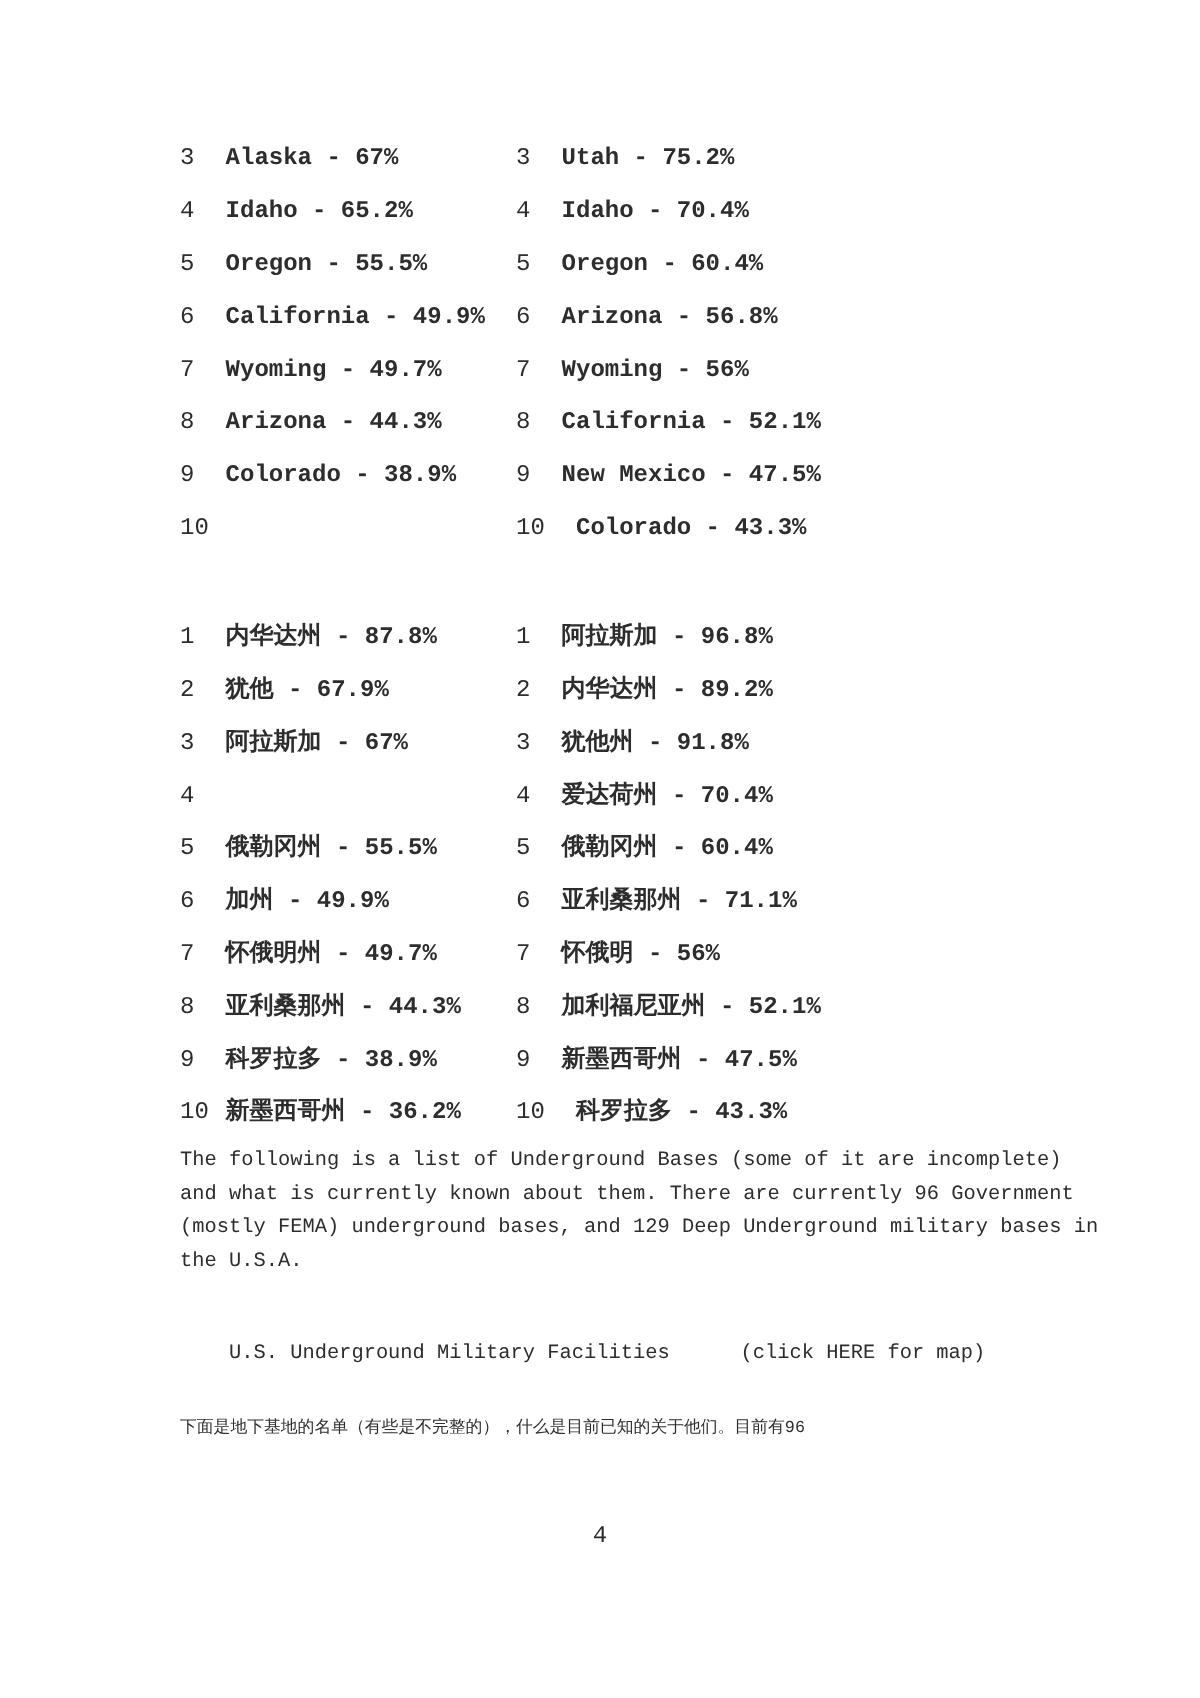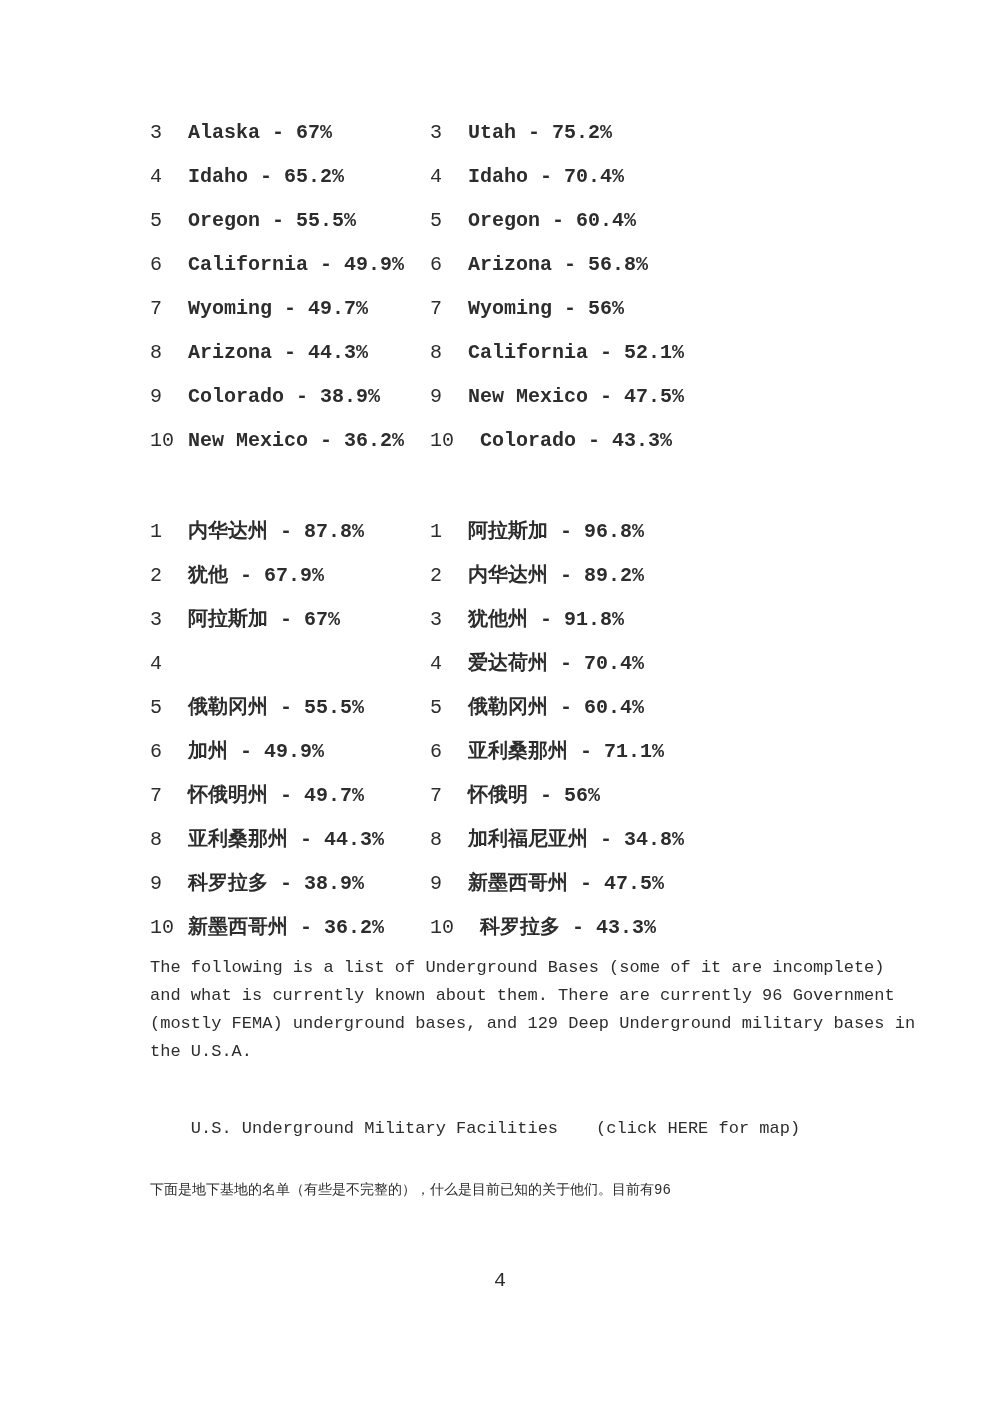--- a/index.html
+++ b/index.html
@@ -38,21 +38,21 @@
   }
   .para-en .line { white-space: pre; height: 28px; }
   .facilities-line {
     position: absolute;
     left: 150px;
     top: 1087px;
     font-size: 17px;
     line-height: 28px;
     white-space: pre;
   }
-  .facilities-line .map-link { margin-left: 38px; }
+  .facilities-line .map-link { margin-left: 59px; }
   .para-zh {
     position: absolute;
     left: 150px;
     top: 1176px;
     font-size: 14px;
     line-height: 28px;
     white-space: pre;
   }
   .page-number {
     position: absolute;
@@ -102,21 +102,20 @@
           <span class="rank-label">Arizona - 44.3%</span>
         </div>
 
         <div class="rank-row">
           <span class="rank-num">9</span>
           <span class="rank-label">Colorado - 38.9%</span>
         </div>
 
         <div class="rank-row">
           <span class="rank-num">10</span>
-          <span class="rank-label">New Mexico - 36.2%</span>
         </div>
       </div>
     <div class="list-col right">
 
         <div class="rank-row">
           <span class="rank-num">3</span>
           <span class="rank-label">Utah - 75.2%</span>
         </div>
 
         <div class="rank-row">
@@ -240,21 +239,21 @@
           <span class="rank-label">亚利桑那州 - 71.1%</span>
         </div>
 
         <div class="rank-row">
           <span class="rank-num">7</span>
           <span class="rank-label">怀俄明 - 56%</span>
         </div>
 
         <div class="rank-row">
           <span class="rank-num">8</span>
-          <span class="rank-label">加利福尼亚州 - 34.8%</span>
+          <span class="rank-label">加利福尼亚州 - 52.1%</span>
         </div>
 
         <div class="rank-row">
           <span class="rank-num">9</span>
           <span class="rank-label">新墨西哥州 - 47.5%</span>
         </div>
 
         <div class="rank-row">
           <span class="rank-num">10</span>
           <span class="rank-label"> 科罗拉多 - 43.3%</span>

